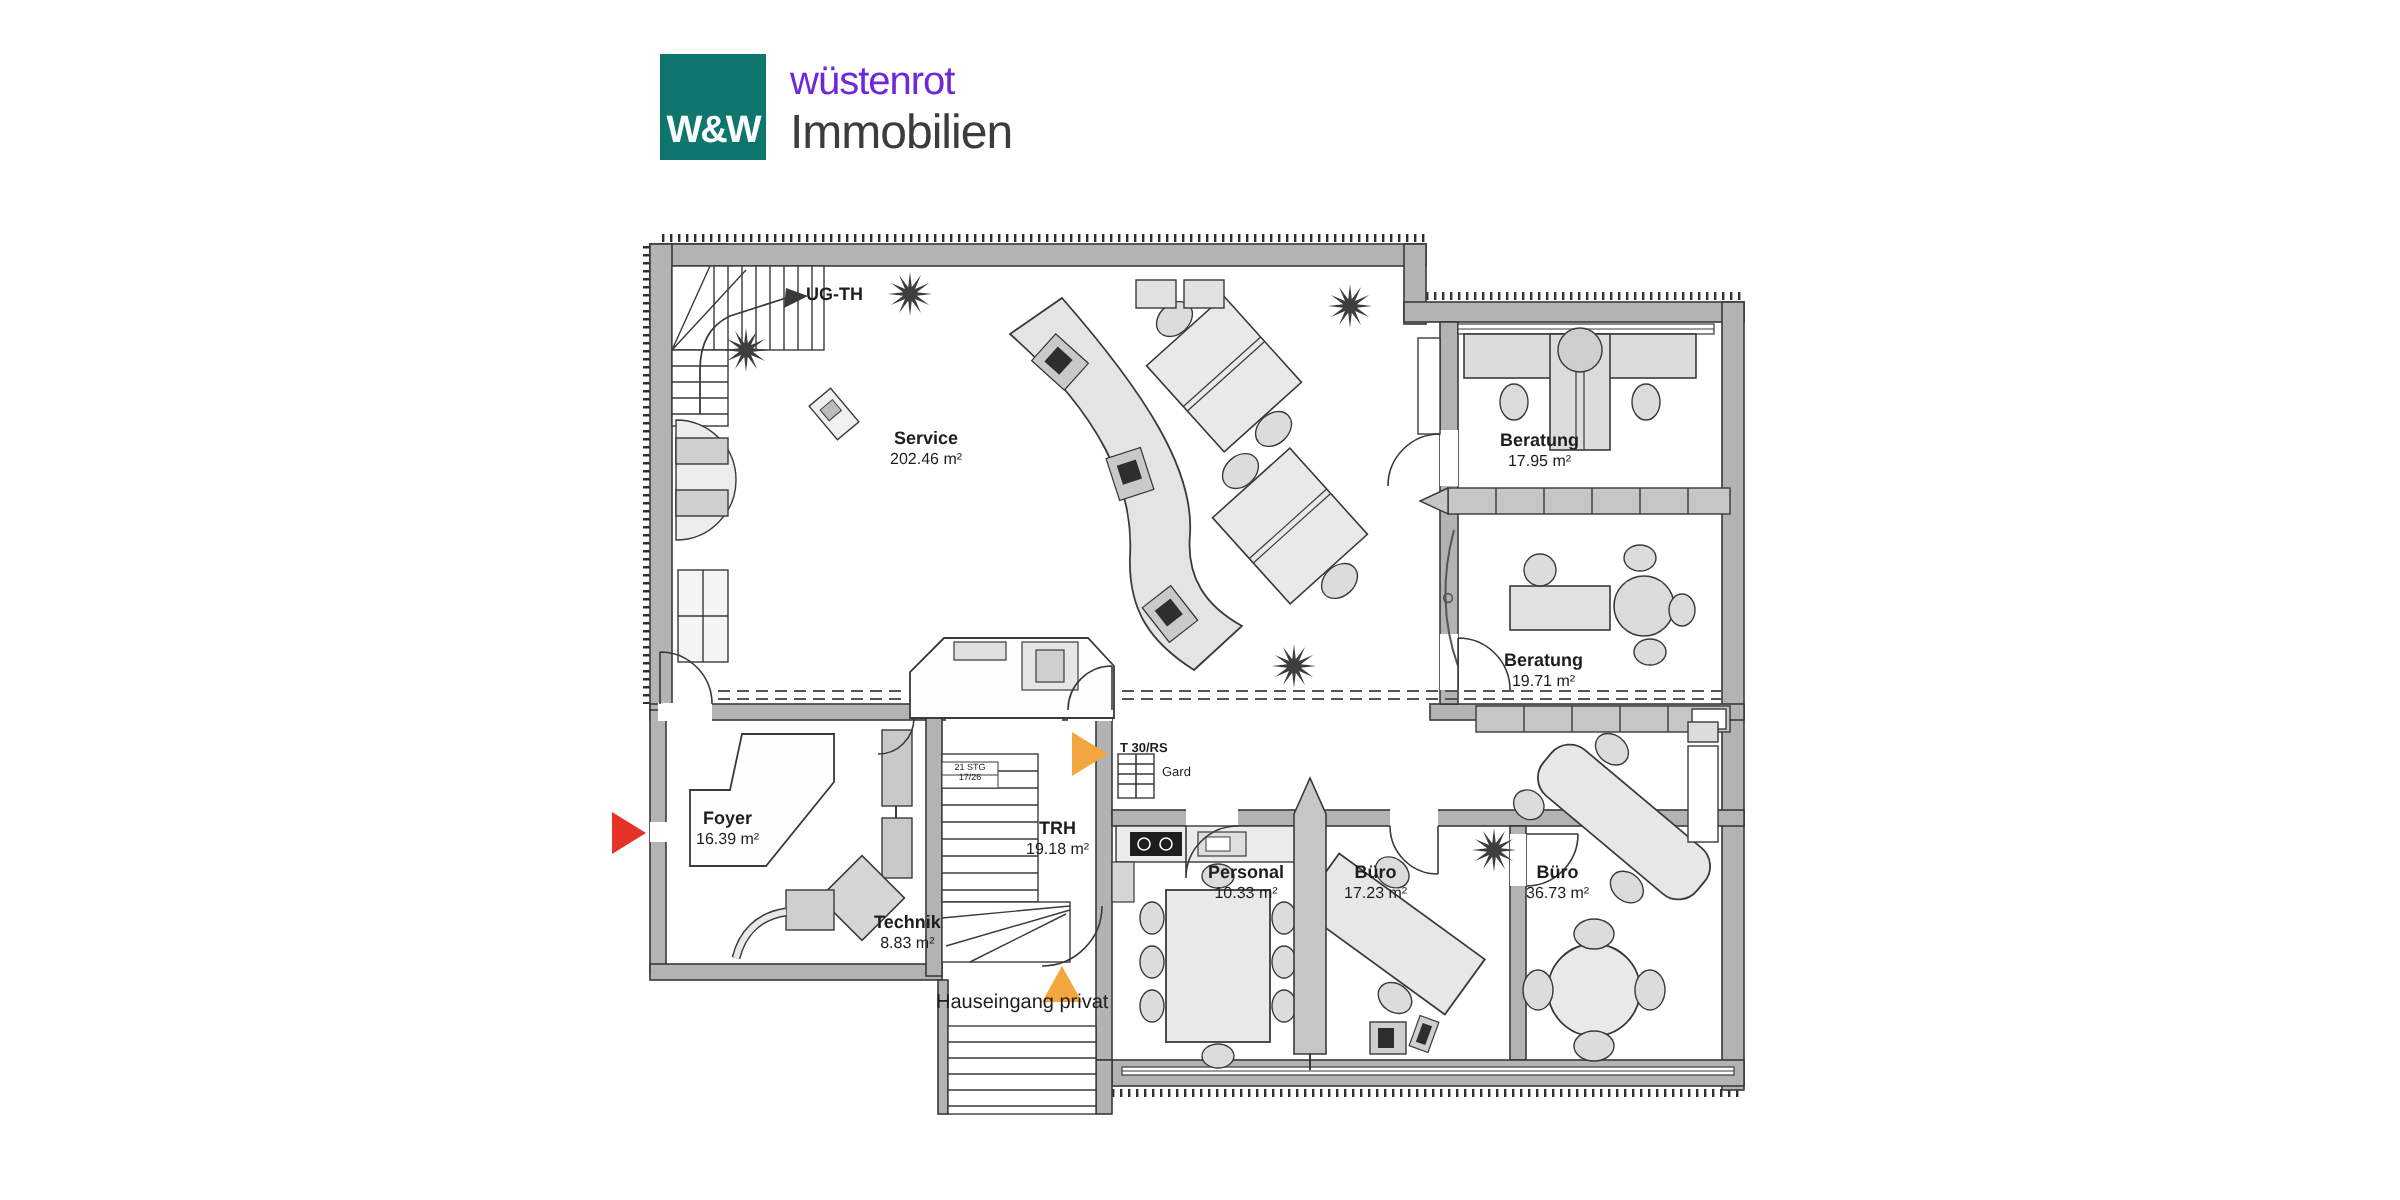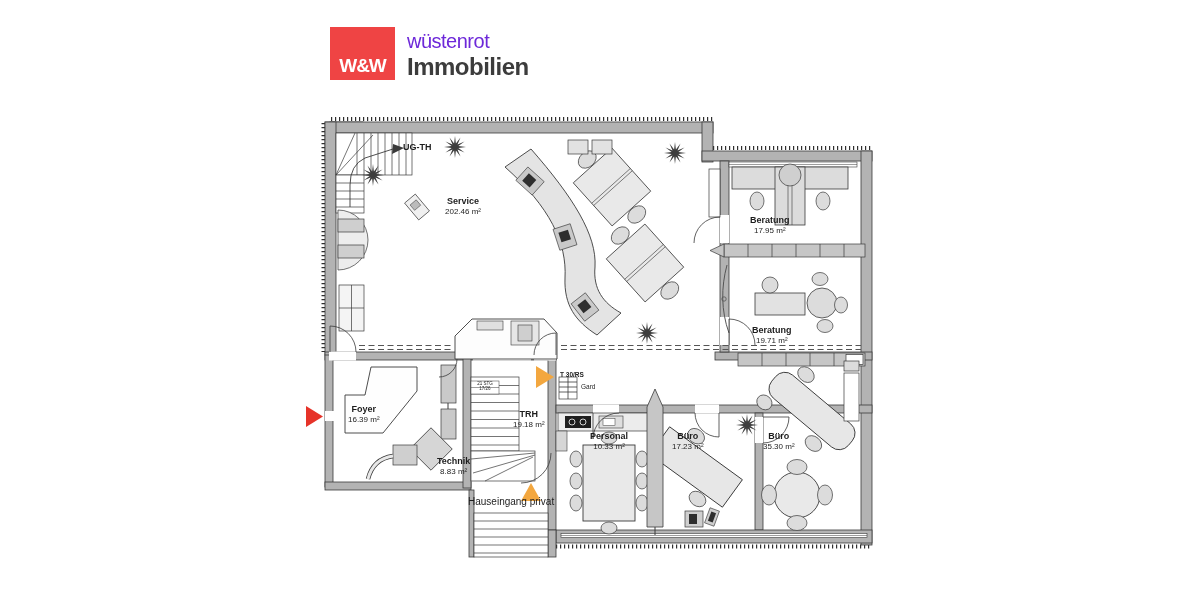--- a/index.html
+++ b/index.html
@@ -1,22 +1,22 @@
 <!DOCTYPE html>
 <html><head>
 <meta charset="utf-8">
 <style>
   html,body{margin:0;padding:0;width:1200px;height:600px;background:#fff;overflow:hidden;
             font-family:"Liberation Sans", sans-serif;}
   .logo{position:absolute;left:330px;top:27px;display:flex;align-items:center;gap:12px;}
-  .logo-mark{width:65px;height:53px;background:#ef4444;color:#fff;display:flex;
+  .logo-mark{width:53px;height:53px;background:#0f766e;color:#fff;display:flex;
              align-items:flex-end;justify-content:center;font-weight:bold;font-size:19px;
              letter-spacing:-1px;padding-bottom:3px;box-sizing:border-box;}
   .logo-brand{font-size:20px;font-weight:normal;color:#6d28d9;line-height:26px;letter-spacing:-0.5px;}
-  .logo-sub{font-size:24px;font-weight:700;color:#3c3c3c;line-height:26px;letter-spacing:-0.5px;}
+  .logo-sub{font-size:24px;font-weight:400;color:#3c3c3c;line-height:26px;letter-spacing:-0.5px;}
   .plan{position:absolute;left:305px;top:115px;width:580px;height:445px;}
   .plan svg{position:absolute;left:0;top:0;}
   .lbl{position:absolute;white-space:nowrap;color:#1d1d1d;text-align:center;}
   .room-label .rn{font-size:9px;font-weight:bold;line-height:11px;}
   .room-label .ra{font-size:8px;line-height:10px;}
   .ann{font-size:9px;font-weight:bold;}
   .ann-sm{font-size:6.5px;font-weight:bold;}
   .ann-xs{font-size:4.5px;line-height:5px;text-align:center;width:28px;}
 </style>
 </head>
@@ -311,21 +311,21 @@
     <use href="#plant" transform="translate(48,60)"></use>
     <use href="#plant" transform="translate(130,32)"></use>
     <use href="#plant" transform="translate(350,38)"></use>
     <use href="#plant" transform="translate(322,218)"></use>
     <use href="#plant" transform="translate(422,310)"></use>
   </g>
 </svg>
 
   <div class="lbl ann" style="left:98px;top:27px">UG-TH</div>
 
-  <div class="lbl room-label" style="left:140px;top:81px">
+  <div class="lbl room-label" style="left:140px;top:99px">
     <div class="rn">Service</div>
     <div class="ra">202.46 m²</div>
   </div>
 
   <div class="lbl room-label" style="left:445px;top:100px">
     <div class="rn">Beratung</div>
     <div class="ra">17.95 m²</div>
   </div>
 
   <div class="lbl room-label" style="left:447px;top:210px">
@@ -341,33 +341,33 @@
   <div class="lbl room-label" style="left:208px;top:294px">
     <div class="rn">TRH</div>
     <div class="ra">19.18 m²</div>
   </div>
 
   <div class="lbl room-label" style="left:132px;top:341px">
     <div class="rn">Technik</div>
     <div class="ra">8.83 m²</div>
   </div>
 
-  <div class="lbl room-label" style="left:285px;top:316px">
+  <div class="lbl room-label" style="left:299px;top:316px">
     <div class="rn">Personal</div>
     <div class="ra">10.33 m²</div>
   </div>
 
   <div class="lbl room-label" style="left:367px;top:316px">
     <div class="rn">Büro</div>
     <div class="ra">17.23 m²</div>
   </div>
 
   <div class="lbl room-label" style="left:458px;top:316px">
     <div class="rn">Büro</div>
-    <div class="ra">35.30 m²</div>
+    <div class="ra">36.73 m²</div>
   </div>
 
   <div class="lbl ann-sm" style="left:255px;top:256px">T 30/RS</div>
   <div class="lbl ann-sm" style="left:276px;top:268px;font-weight:400">Gard</div>
   <div class="lbl" style="left:163px;top:381px;font-size:10px">Hauseingang privat</div>
 
   <div class="lbl ann-xs" style="left:166px;top:266px">
     <div>21 STG</div>
     <div>17/26</div>
   </div>

